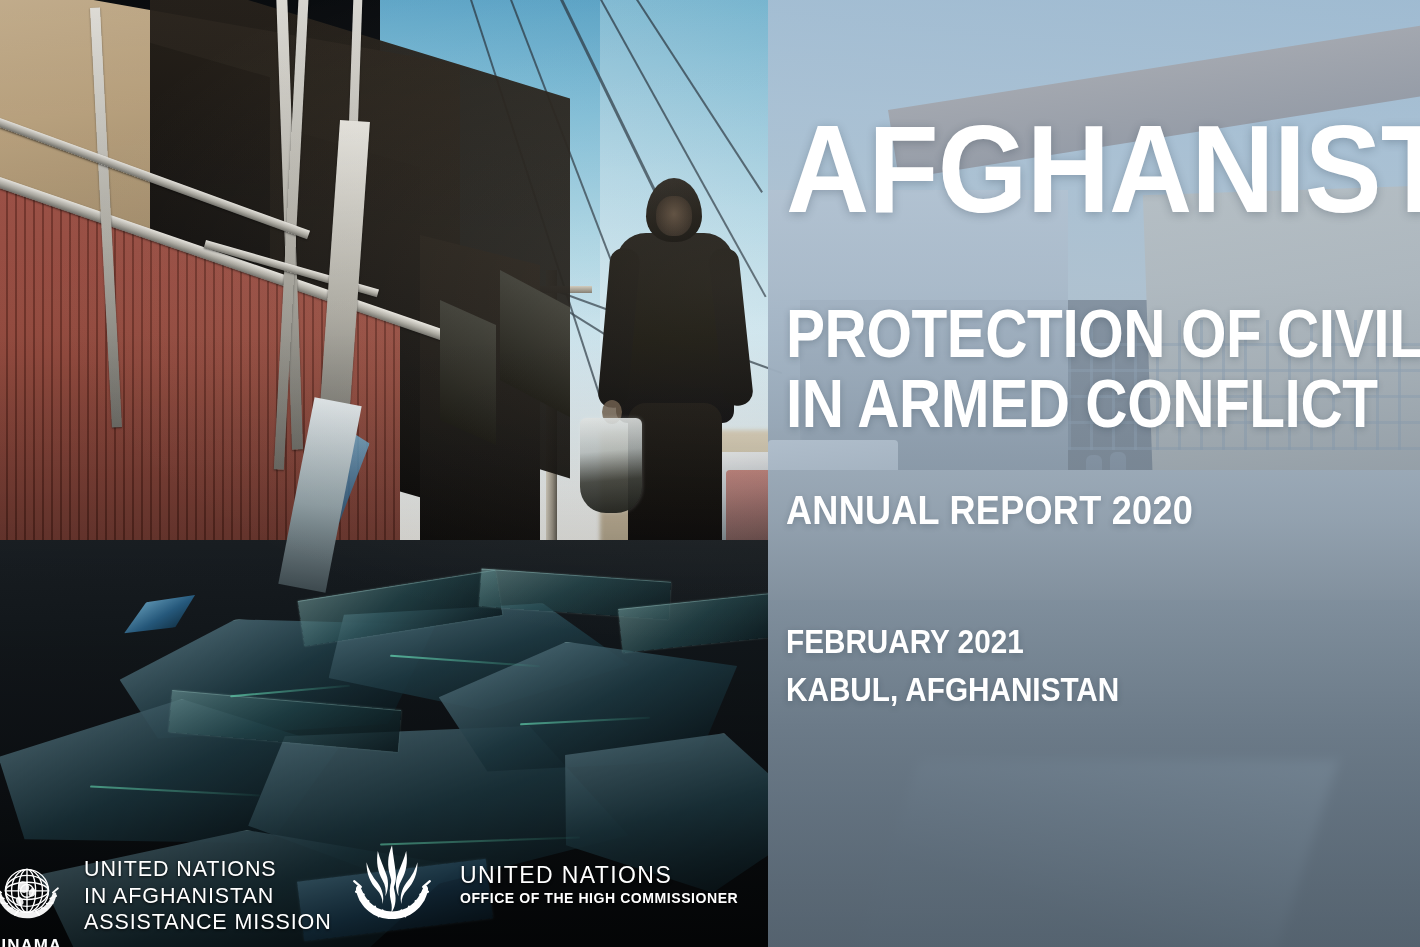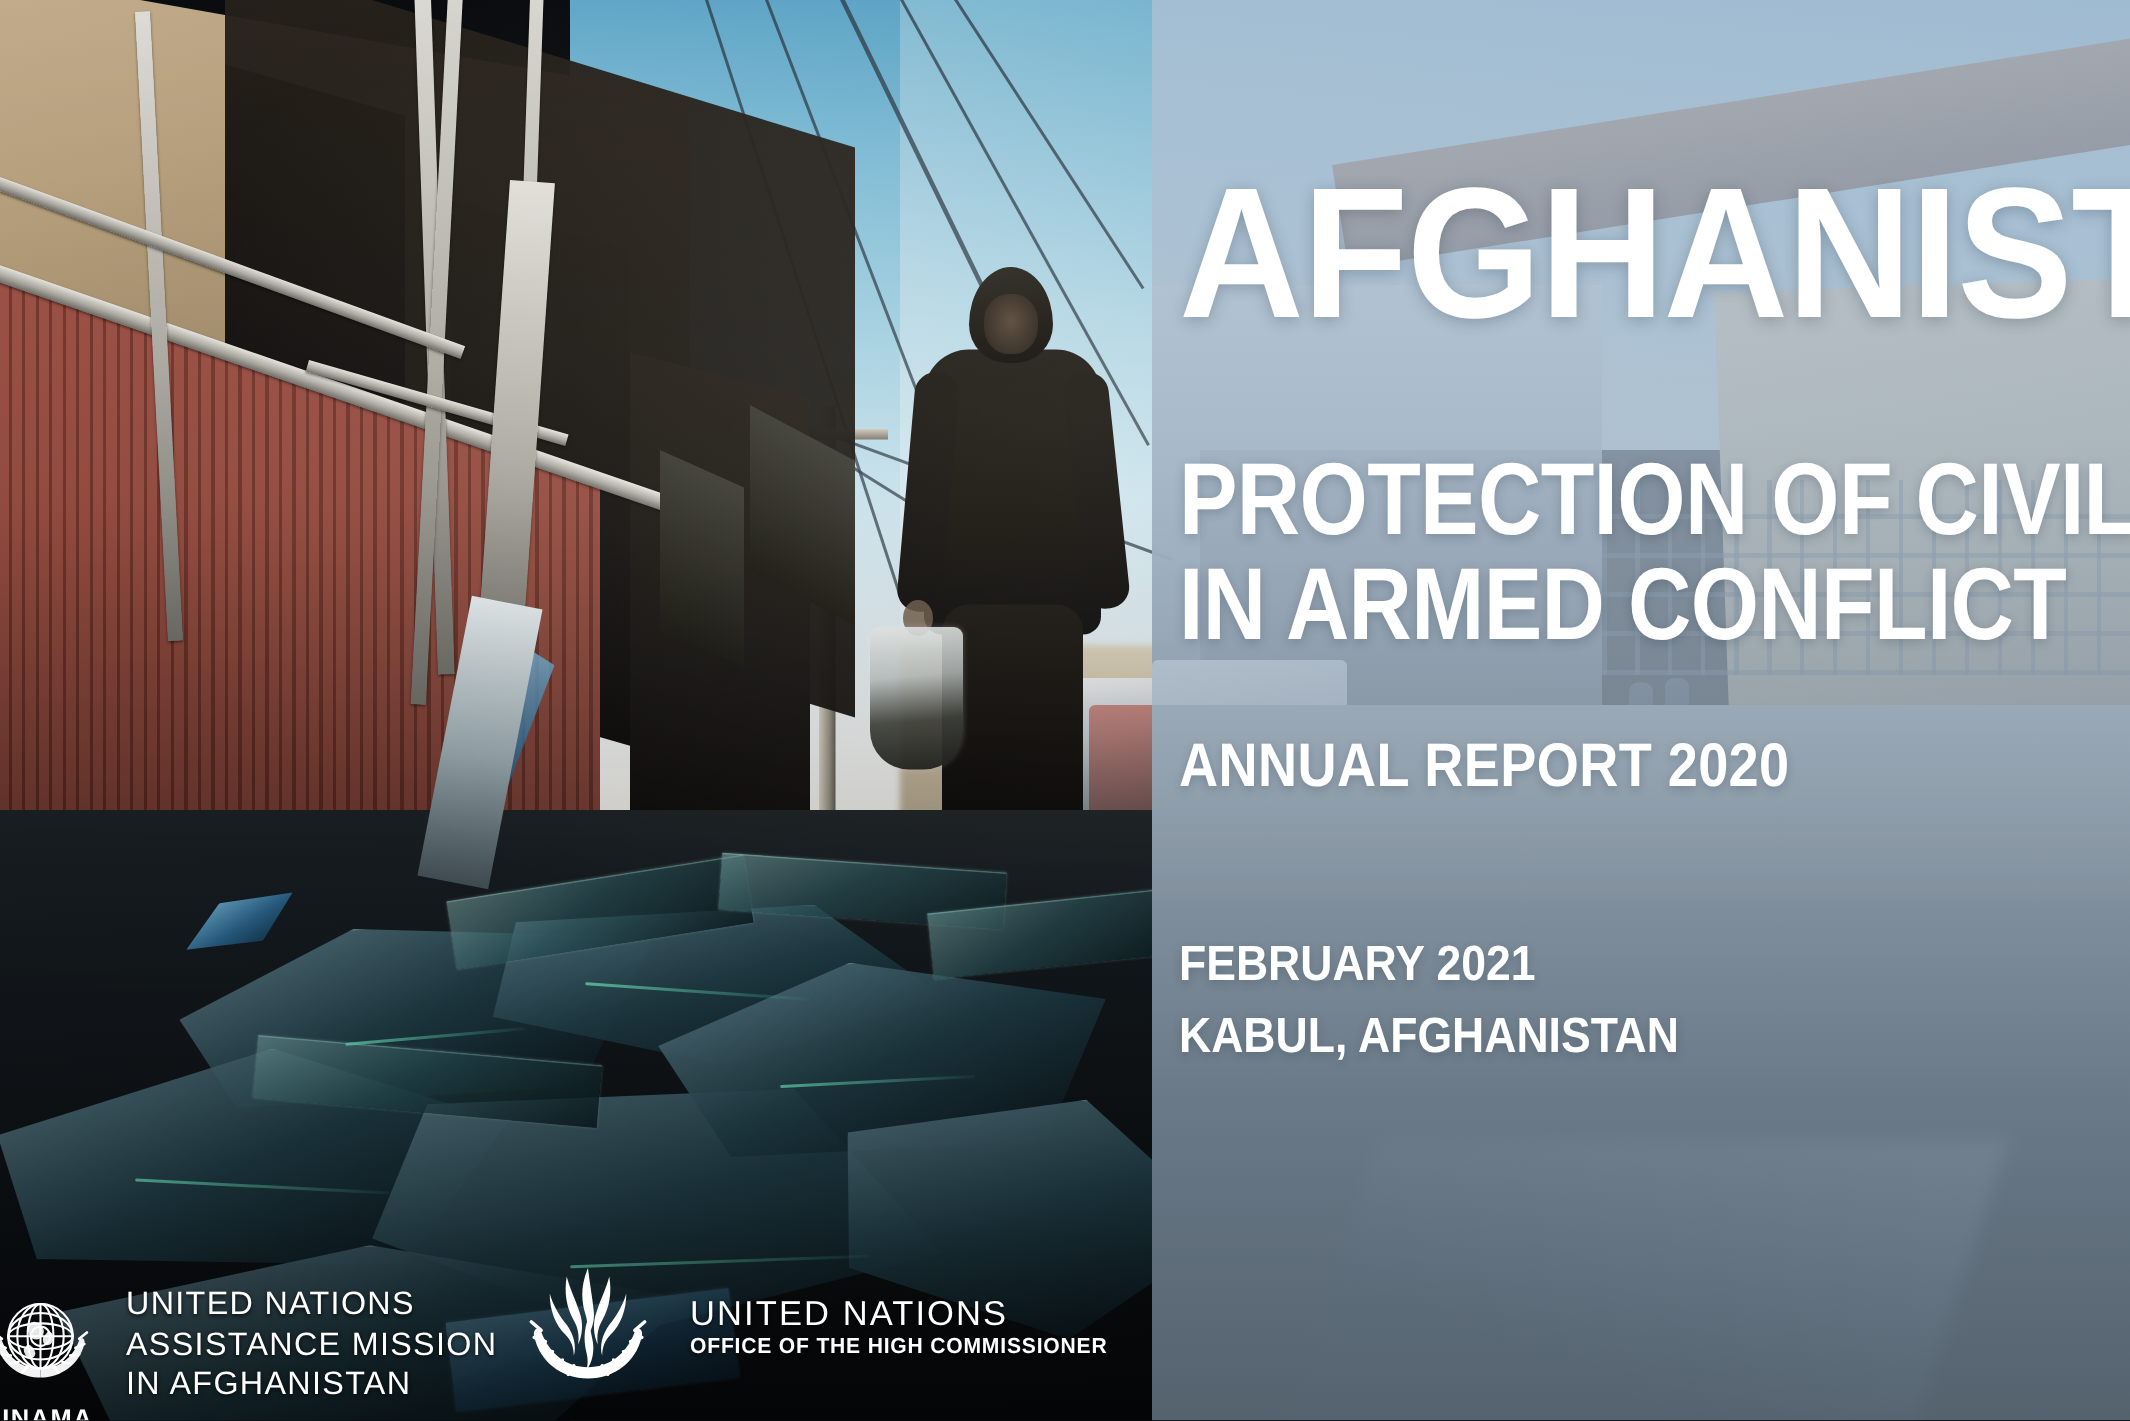--- a/index.html
+++ b/index.html
@@ -411,22 +411,22 @@
                 <line x1="73" y1="59" x2="80" y2="58"></line>
               <line x1="67" y1="64" x2="73" y2="65"></line>
                 <line x1="60" y1="67" x2="64" y2="72"></line>
             </g>
           </g>
         </svg>
         <div class="unama-word">UNAMA</div>
       </div>
       <div class="unama-text">
         <span>UNITED NATIONS</span>
+        <span>IN AFGHANISTAN</span>
         <span>ASSISTANCE MISSION</span>
-        <span>IN AFGHANISTAN</span>
       </div>
     </div>
 
     <div class="logo-ohchr">
       <div class="ohchr-emblem">
         <svg viewBox="0 0 110 100" width="104" height="96" aria-hidden="true">
           <g fill="#ffffff">
             <path d="M55 8 C50 20 50 30 53 40 C55 46 55 52 53 58 C57 54 60 46 59 38 C58 28 56 18 55 8 Z"></path>
             <path d="M40 14 C38 26 40 36 45 45 C48 50 49 56 48 62 C51 56 52 47 49 39 C46 30 42 22 40 14 Z"></path>
             <path d="M70 14 C72 26 70 36 65 45 C62 50 61 56 62 62 C59 56 58 47 61 39 C64 30 68 22 70 14 Z"></path>

